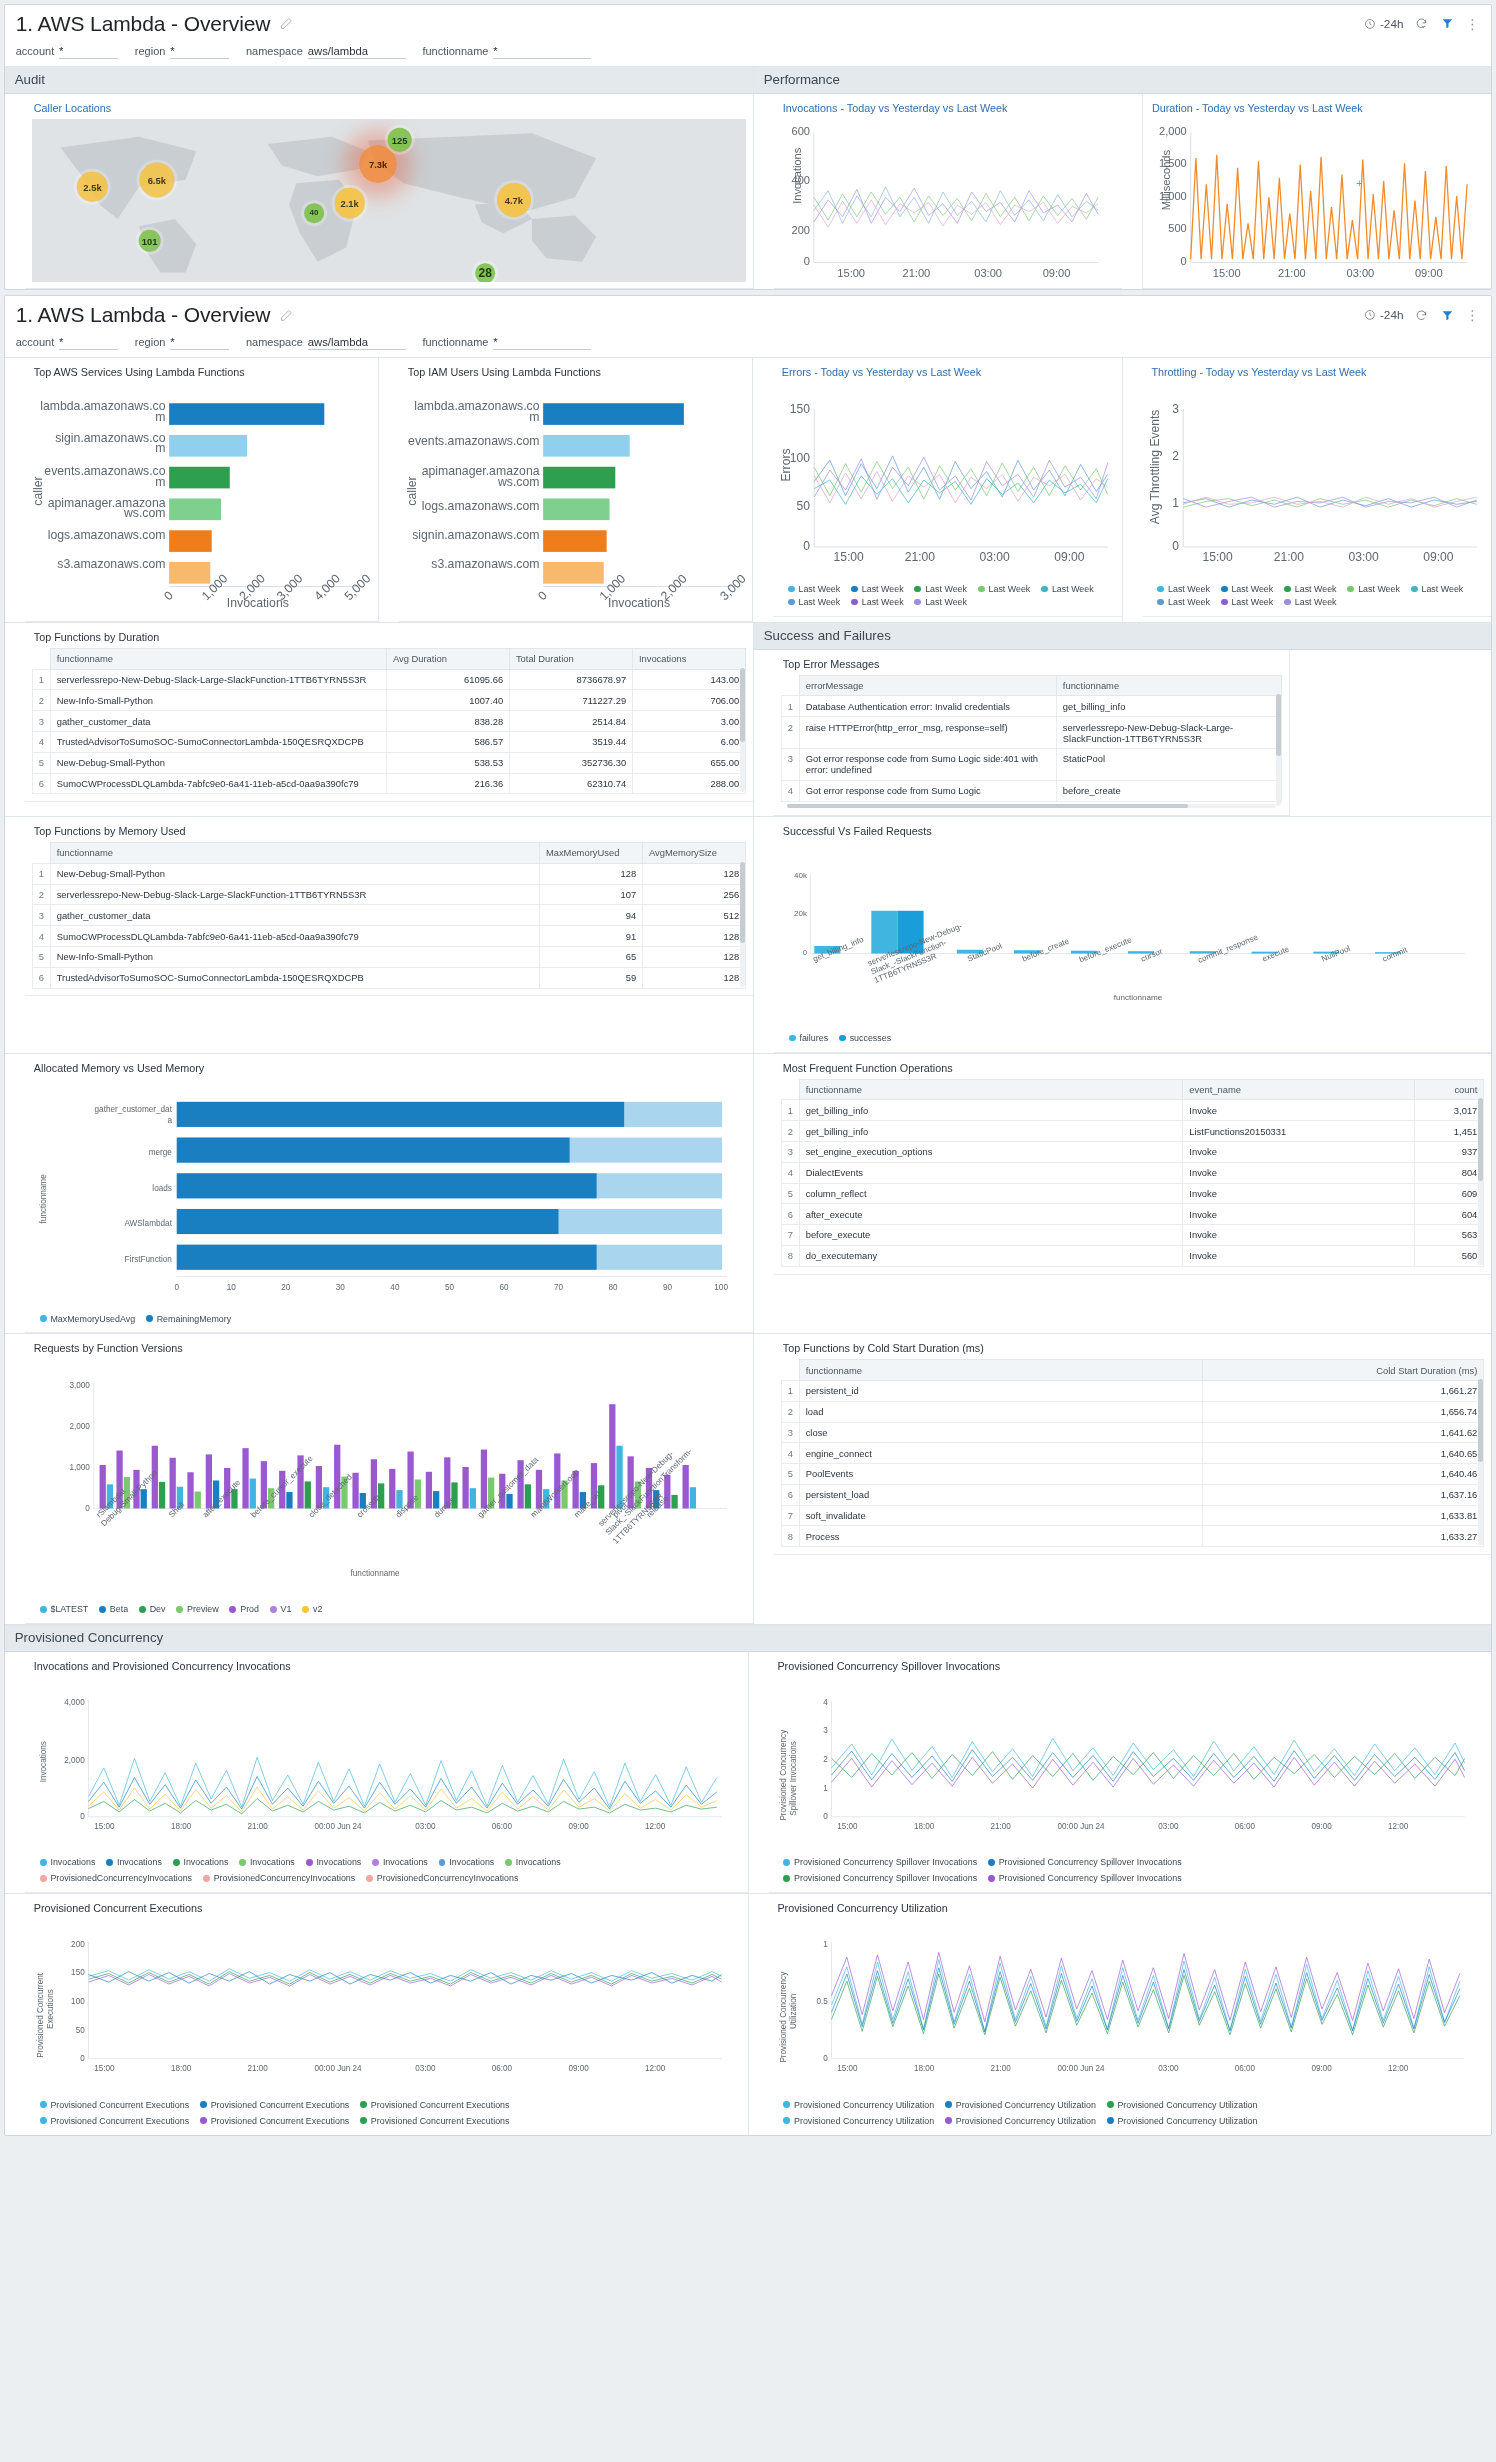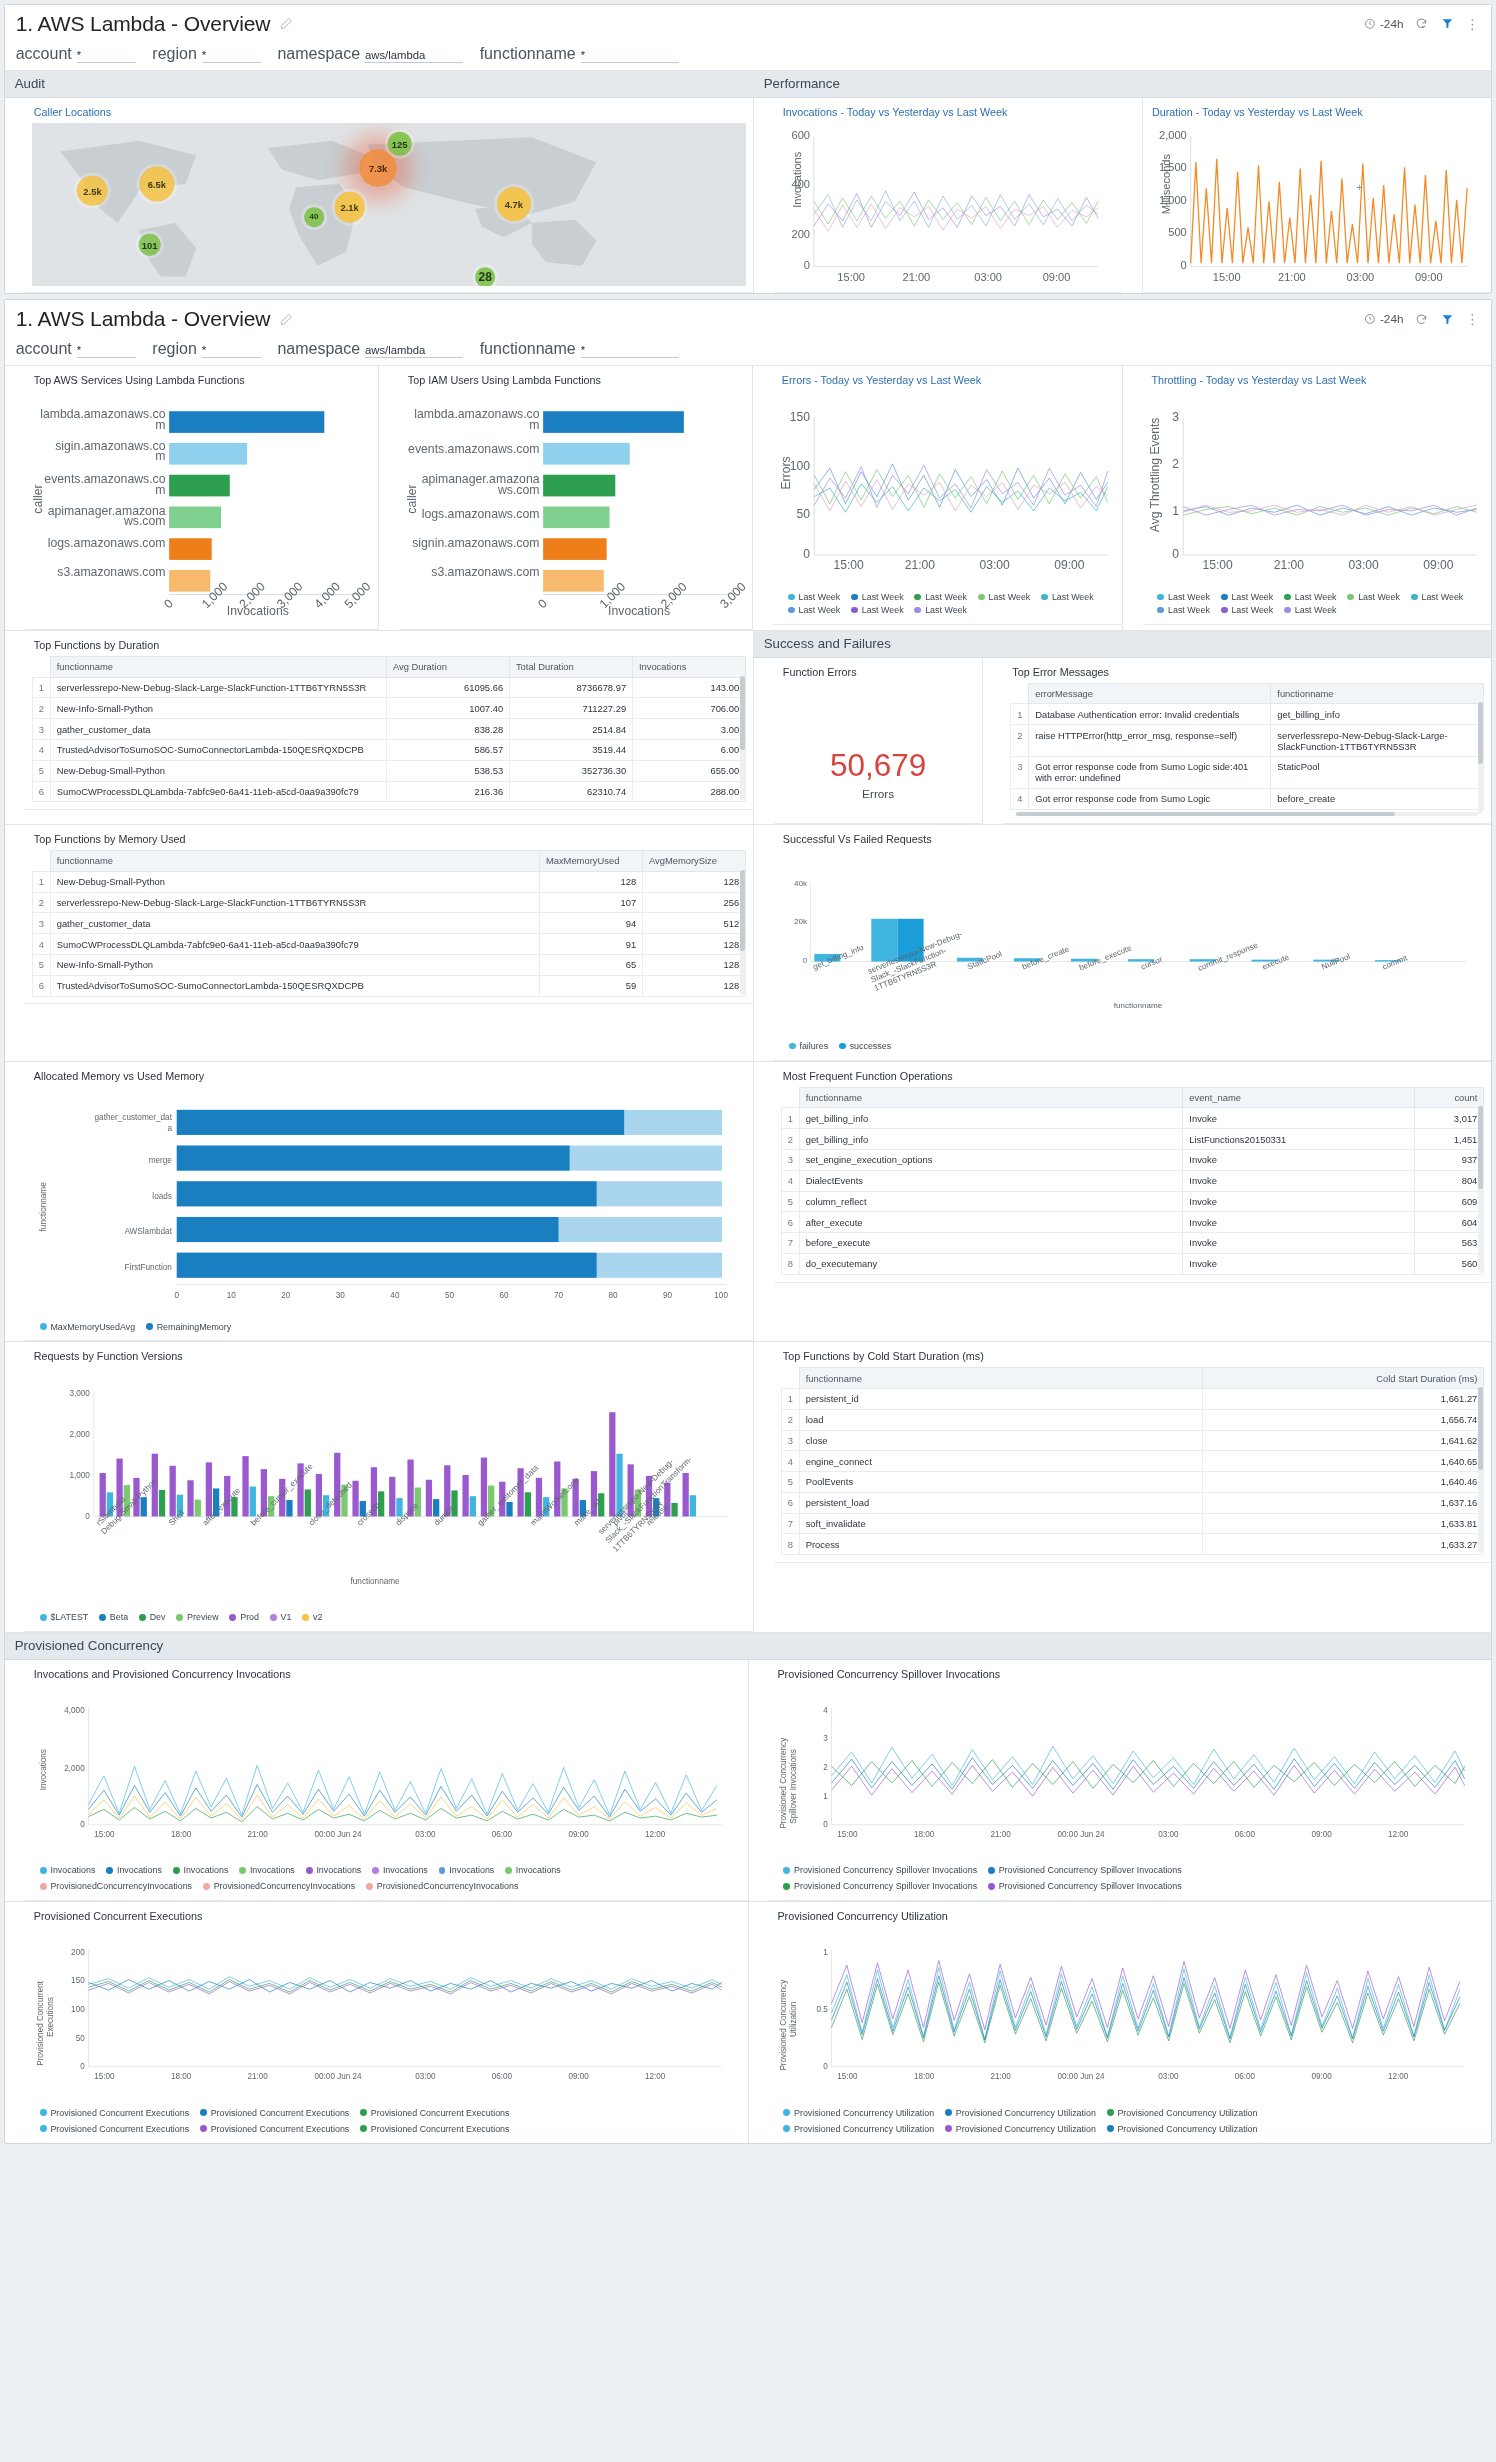--- a/index.html
+++ b/index.html
@@ -36,21 +36,21 @@
   .filter-bar {
     display:flex; align-items:center; gap:0px;
     padding:3.9px 10.8px 6.9px 10.8px;
     border-bottom:0.5px solid #e0e5ea;
     background:#fff;
   }
   .filter {
     display:flex; align-items:baseline; gap:4.9px;
     margin-right:16.7px;
   }
-  .filter-label { font-size:16px; color:#4a5560; }
+  .filter-label { font-size:11px; color:#4a5560; }
   .filter-value {
     font-size:11.3px; color:#2b3440;
     min-width:59px;
     border-bottom:0.5px solid #c3cad1;
     padding-bottom:1.5px;
   }
   .filter-value.wide { min-width:98px; }
 
   
   .section {
@@ -580,27 +580,20 @@
             <div class="vscroll">
                 <span style="top:0;height:60%"></span>
               </div>
           </div>
         </div>
       </div>
 
       <div class="col">
         <div class="section-title">Success and Failures</div>
         <div class="subcols">
-          <div class="panel">
-            <div class="panel-title dark">Function Errors</div>
-            <div class="kpi-panel" style="padding-top:29.5px;">
-              <div class="big-number">50,679</div>
-              <div class="big-label">Errors</div>
-            </div>
-          </div>
           <div class="panel">
             <div class="panel-title dark">Top Error Messages</div>
             <div class="tbl-wrap">
               <table>
                 <thead>
                     <tr>
                   <th style="width:16.7px;background:#fff;border:none;"></th>
                   <th>errorMessage</th>
                   <th style="width:45%">functionname</th>
                 </tr>

